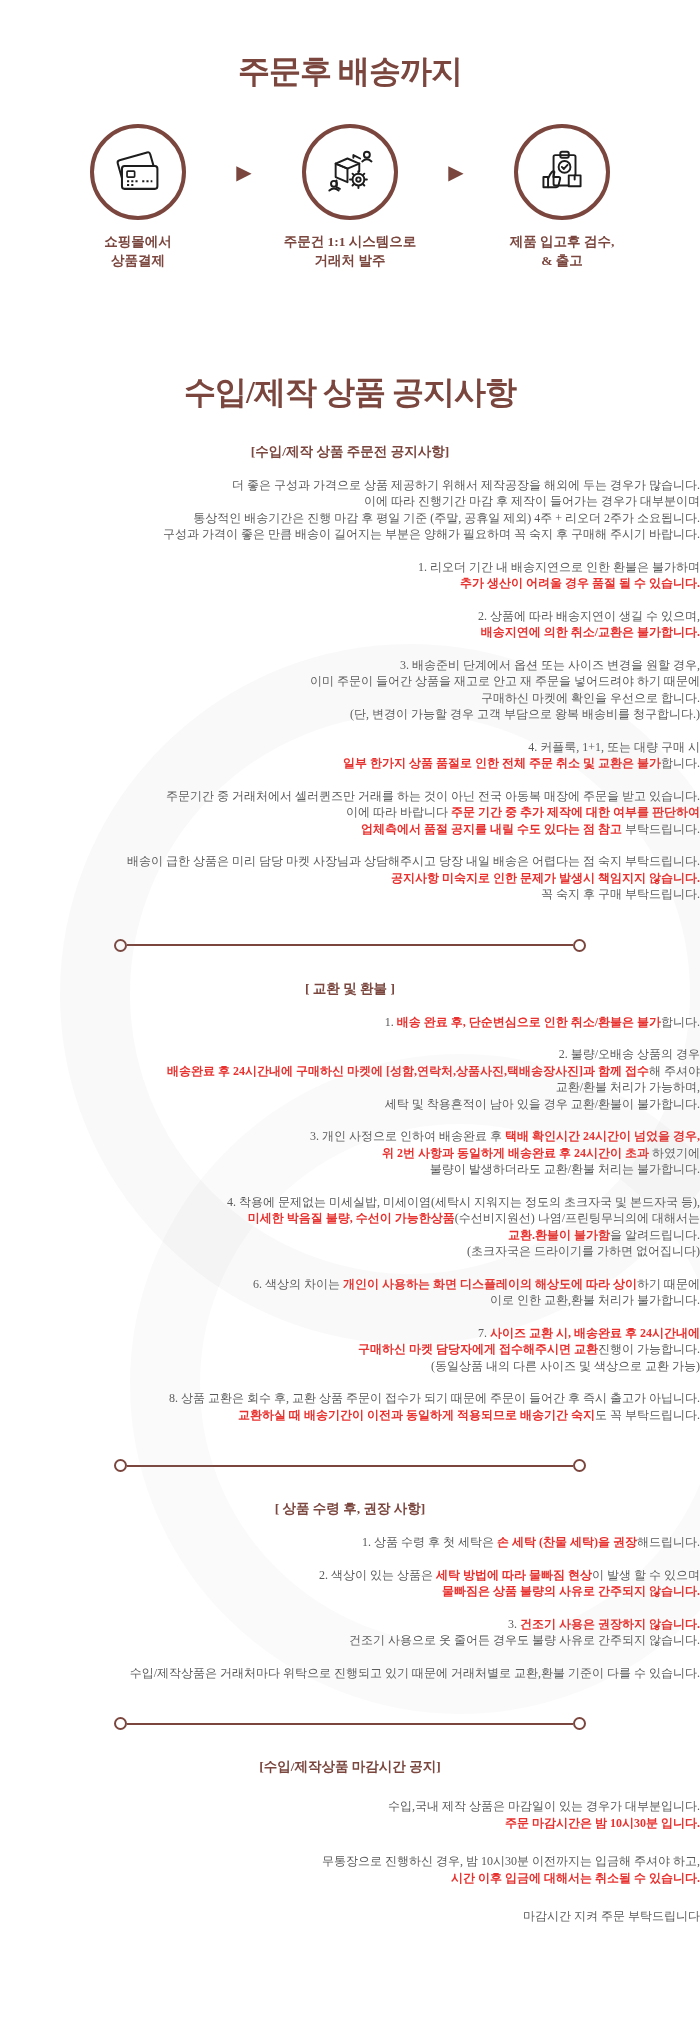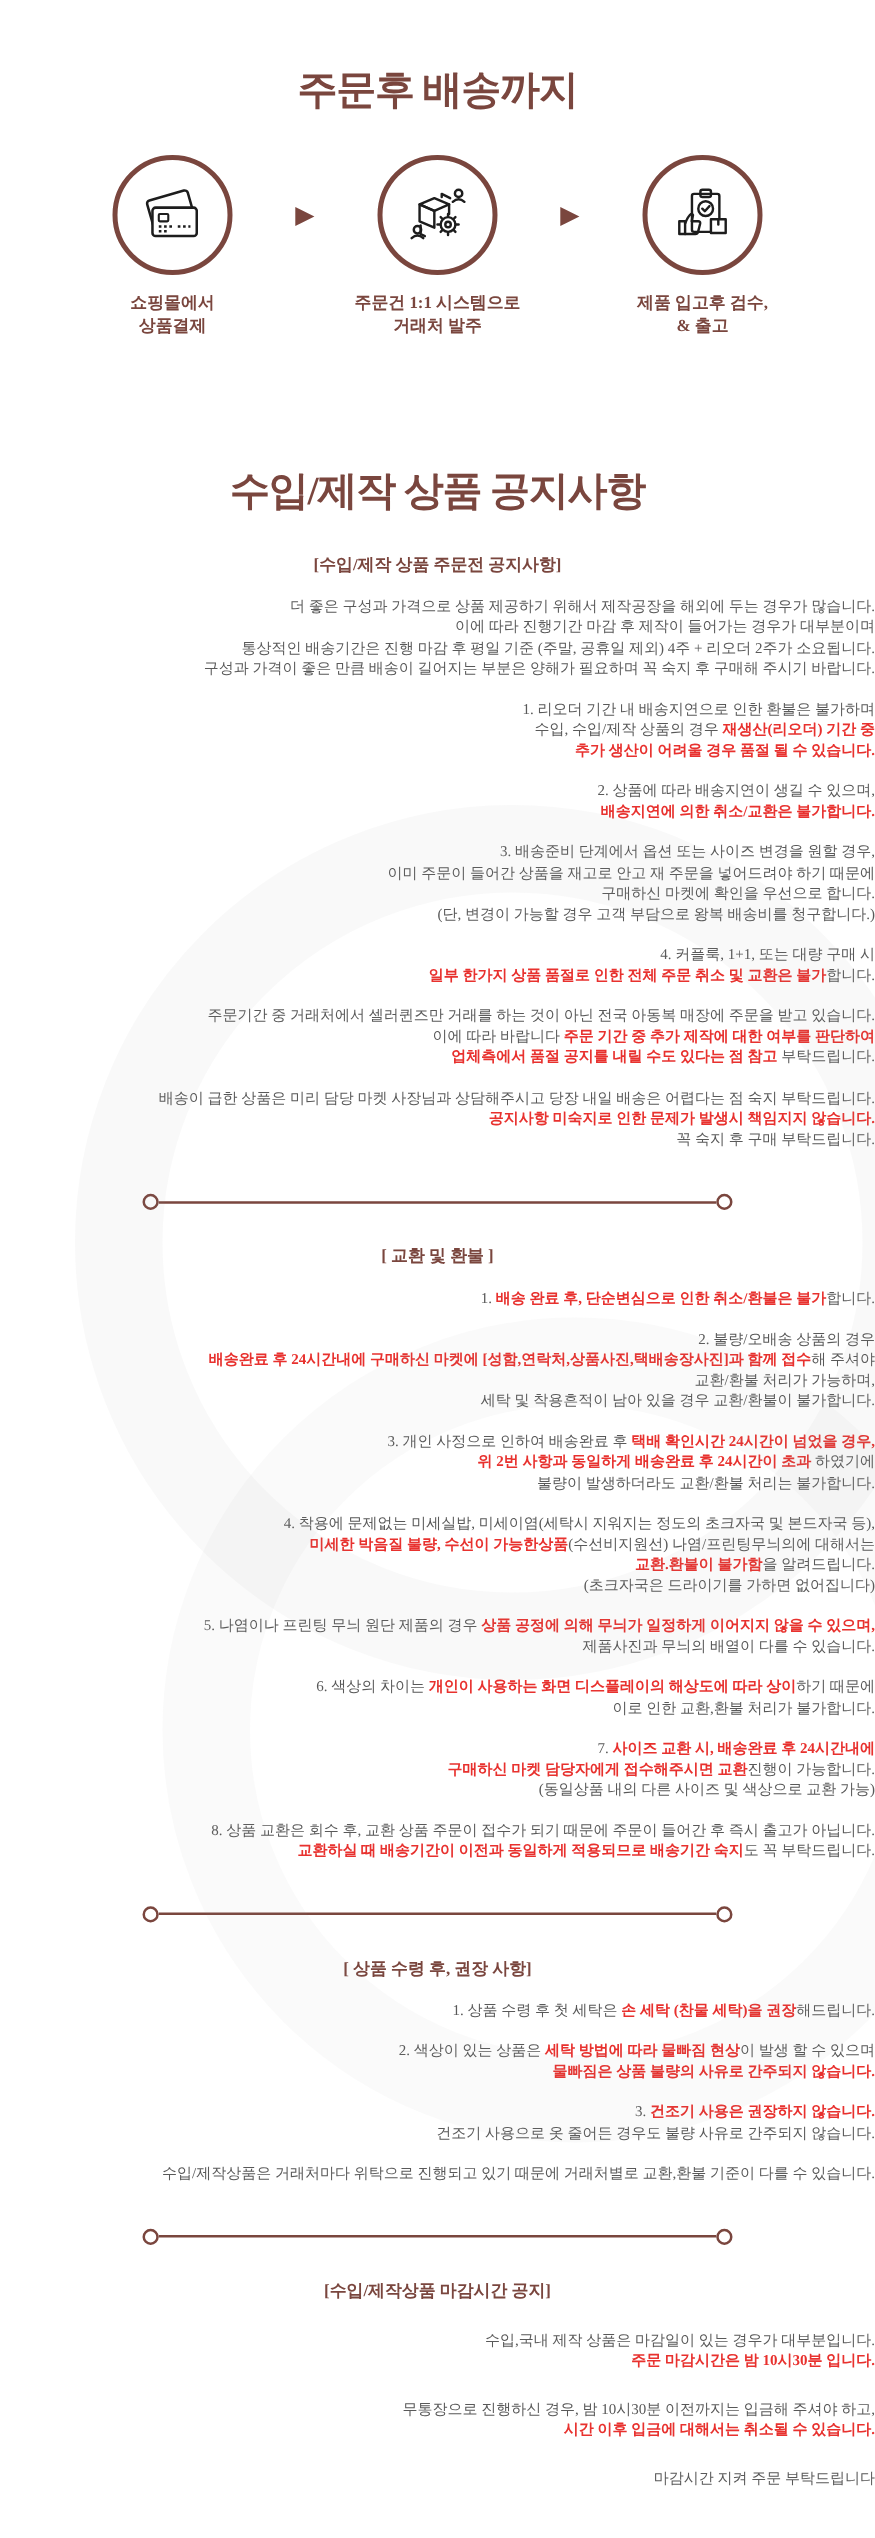--- a/index.html
+++ b/index.html
@@ -134,21 +134,20 @@
     <h2 class="sec-h">[수입/제작 상품 주문전 공지사항]</h2>
     <div class="blocks">
         <div class="notice-block">
           <div class="notice-line"><span>더 좋은 구성과 가격으로 상품 제공하기 위해서 제작공장을 해외에 두는 경우가 많습니다.</span></div>
           <div class="notice-line"><span>이에 따라 진행기간 마감 후 제작이 들어가는 경우가 대부분이며</span></div>
           <div class="notice-line"><span>통상적인 배송기간은 진행 마감 후 평일 기준 (주말, 공휴일 제외) 4주 + 리오더 2주가 소요됩니다.</span></div>
           <div class="notice-line"><span>구성과 가격이 좋은 만큼 배송이 길어지는 부분은 양해가 필요하며 꼭 숙지 후 구매해 주시기 바랍니다.</span></div>
         </div>
         <div class="notice-block">
           <div class="notice-line"><span>1. 리오더 기간 내 배송지연으로 인한 환불은 불가하며</span></div>
-          <div class="notice-line"><span>수입, 수입/제작 상품의 경우 </span><span class="red">재생산(리오더) 기간 중</span></div>
           <div class="notice-line"><span class="red">추가 생산이 어려울 경우 품절 될 수 있습니다.</span></div>
         </div>
         <div class="notice-block">
           <div class="notice-line"><span>2. 상품에 따라 배송지연이 생길 수 있으며,</span></div>
           <div class="notice-line"><span class="red">배송지연에 의한 취소/교환은 불가합니다.</span></div>
         </div>
         <div class="notice-block">
           <div class="notice-line"><span>3. 배송준비 단계에서 옵션 또는 사이즈 변경을 원할 경우,</span></div>
           <div class="notice-line"><span>이미 주문이 들어간 상품을 재고로 안고 재 주문을 넣어드려야 하기 때문에</span></div>
           <div class="notice-line"><span>구매하신 마켓에 확인을 우선으로 합니다.</span></div>
@@ -194,24 +193,20 @@
           <div class="notice-line"><span class="red">위 2번 사항과 동일하게 배송완료 후 24시간이 초과</span><span> 하였기에</span></div>
           <div class="notice-line"><span>불량이 발생하더라도 교환/환불 처리는 불가합니다.</span></div>
         </div>
         <div class="notice-block">
           <div class="notice-line"><span>4. 착용에 문제없는 미세실밥, 미세이염(세탁시 지워지는 정도의 초크자국 및 본드자국 등),</span></div>
           <div class="notice-line"><span class="red">미세한 박음질 불량, 수선이 가능한상품</span><span>(수선비지원선) 나염/프린팅무늬의에 대해서는</span></div>
           <div class="notice-line"><span class="red">교환.환불이 불가함</span><span>을 알려드립니다.</span></div>
           <div class="notice-line"><span>(초크자국은 드라이기를 가하면 없어집니다)</span></div>
         </div>
         <div class="notice-block">
-          <div class="notice-line"><span>5. 나염이나 프린팅 무늬 원단 제품의 경우 </span><span class="red">상품 공정에 의해 무늬가 일정하게 이어지지 않을 수 있으며,</span></div>
-          <div class="notice-line"><span>제품사진과 무늬의 배열이 다를 수 있습니다.</span></div>
-        </div>
-        <div class="notice-block">
           <div class="notice-line"><span>6. 색상의 차이는 </span><span class="red">개인이 사용하는 화면 디스플레이의 해상도에 따라 상이</span><span>하기 때문에</span></div>
           <div class="notice-line"><span>이로 인한 교환,환불 처리가 불가합니다.</span></div>
         </div>
         <div class="notice-block">
           <div class="notice-line"><span>7. </span><span class="red">사이즈 교환 시, 배송완료 후 24시간내에</span></div>
           <div class="notice-line"><span class="red">구매하신 마켓 담당자에게 접수해주시면 교환</span><span>진행이 가능합니다.</span></div>
           <div class="notice-line"><span>(동일상품 내의 다른 사이즈 및 색상으로 교환 가능)</span></div>
         </div>
         <div class="notice-block">
           <div class="notice-line"><span>8. 상품 교환은 회수 후, 교환 상품 주문이 접수가 되기 때문에 주문이 들어간 후 즉시 출고가 아닙니다.</span></div>

